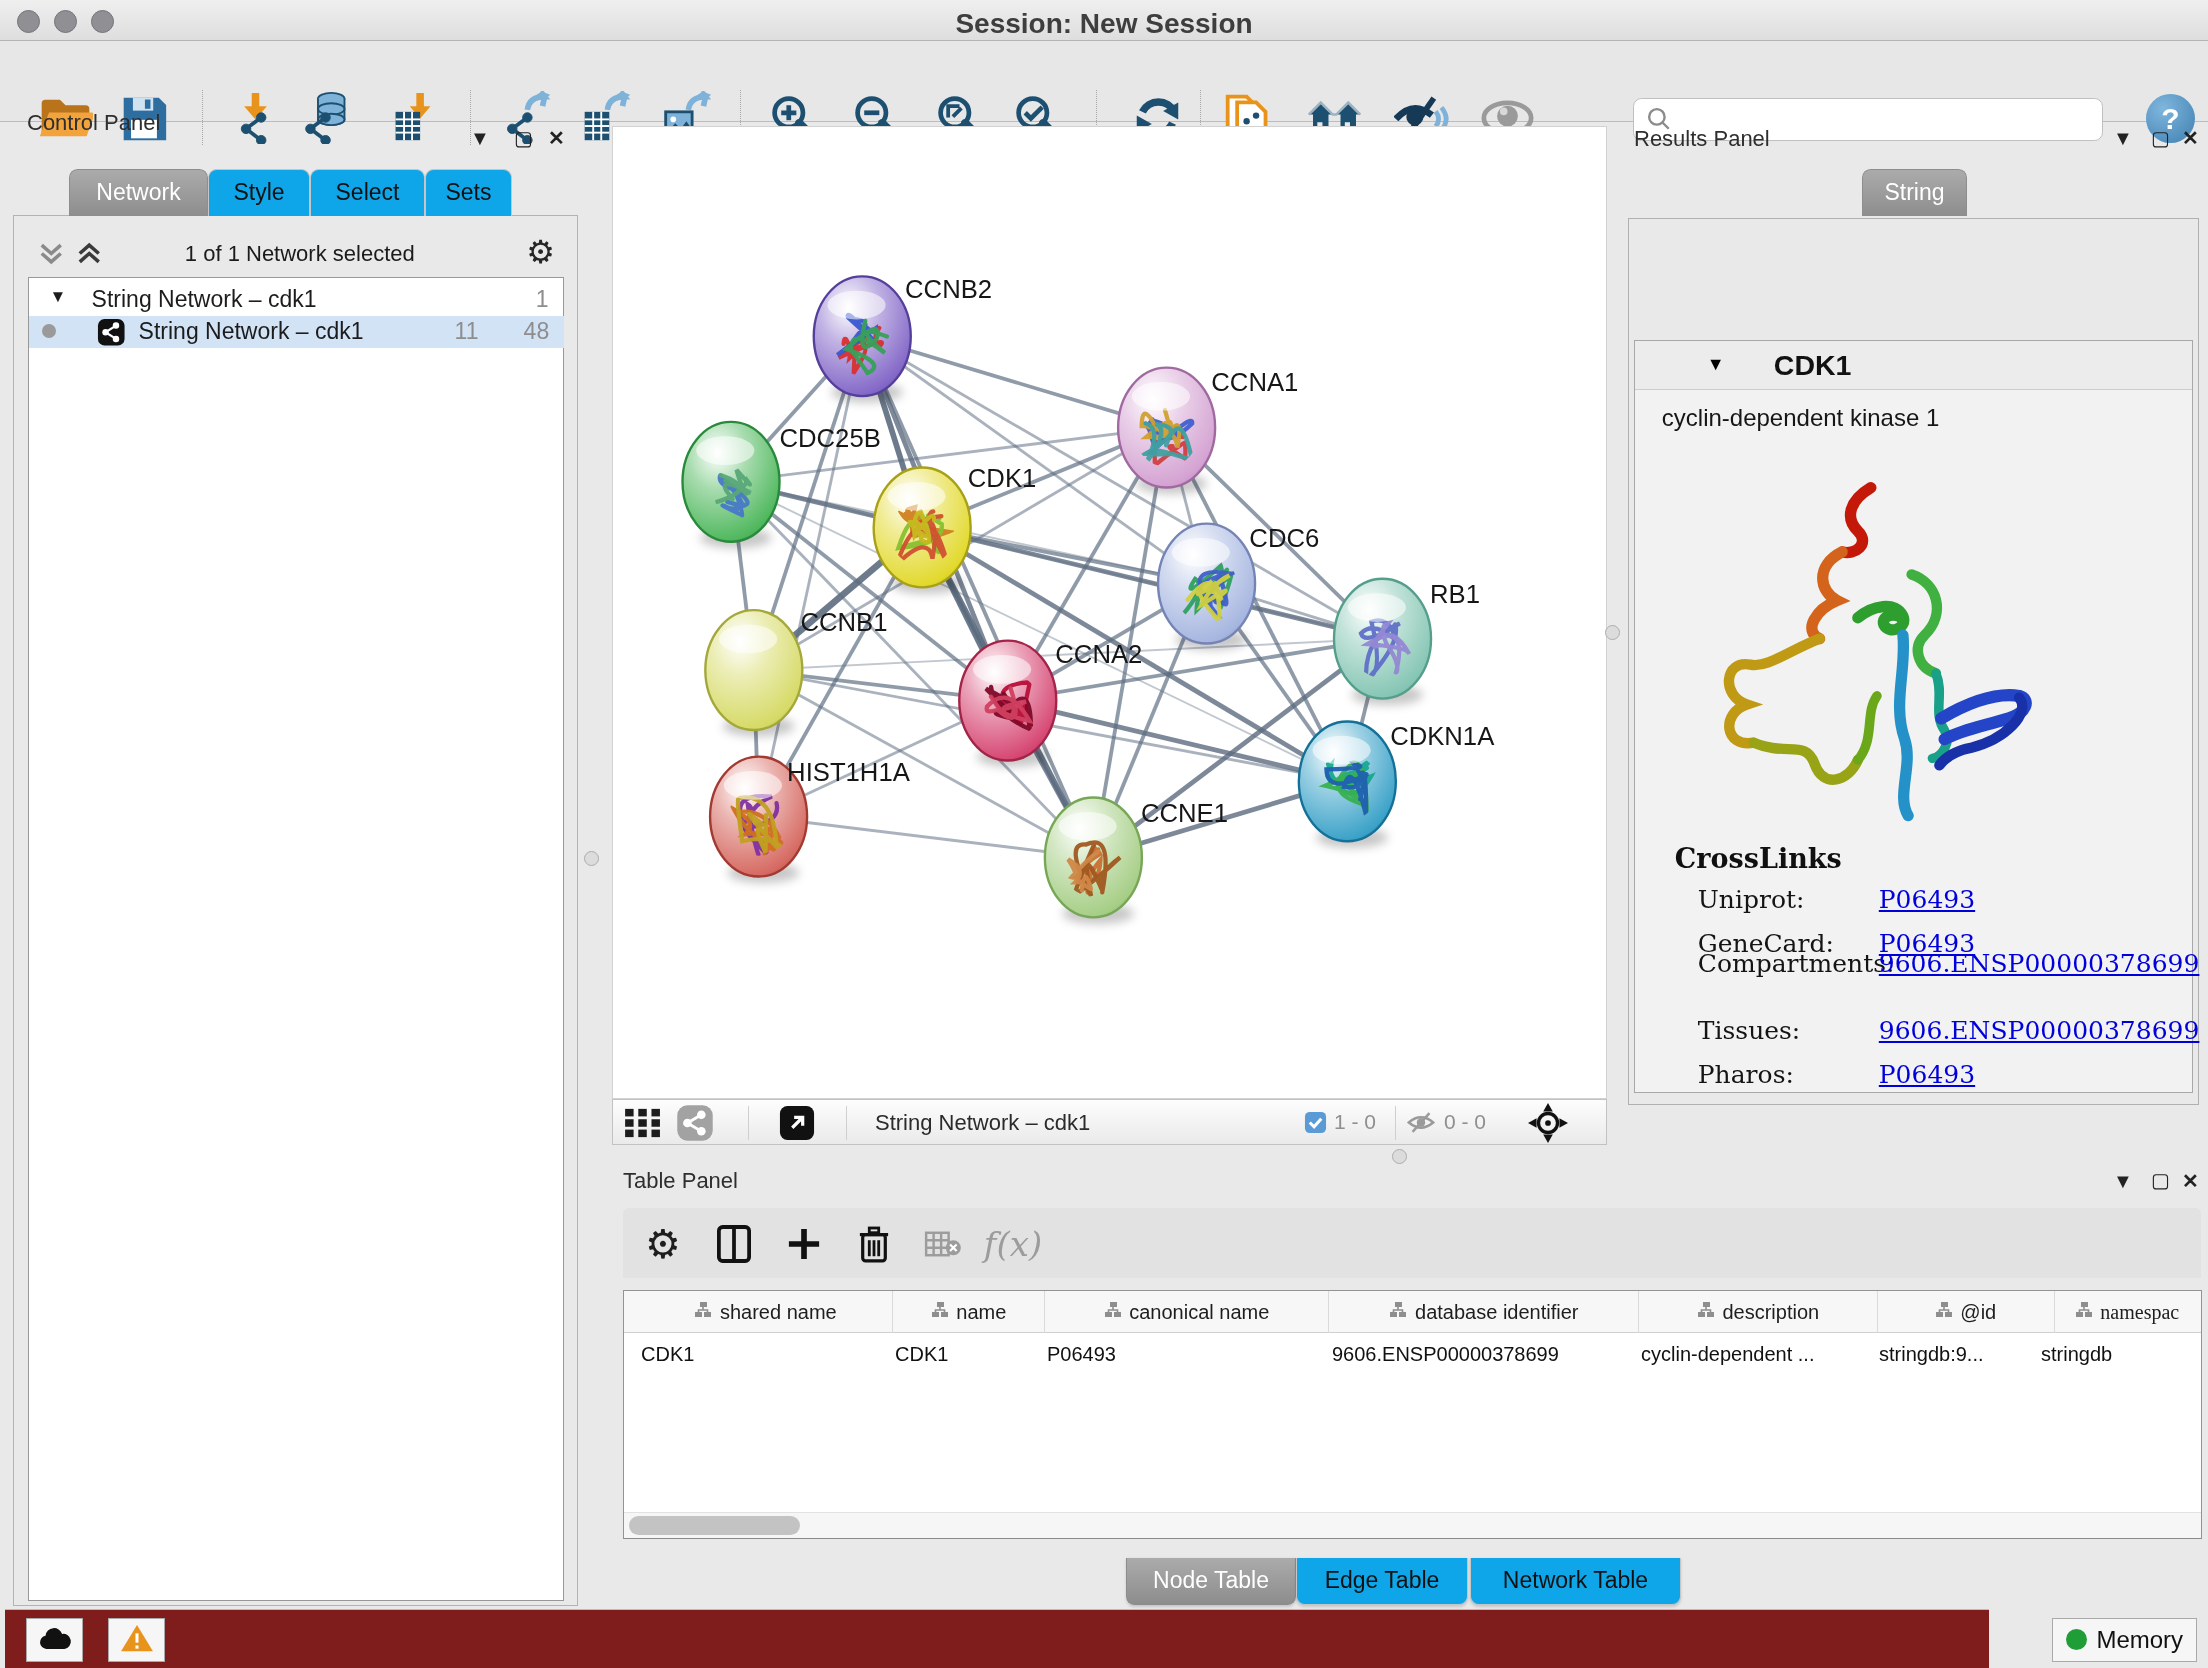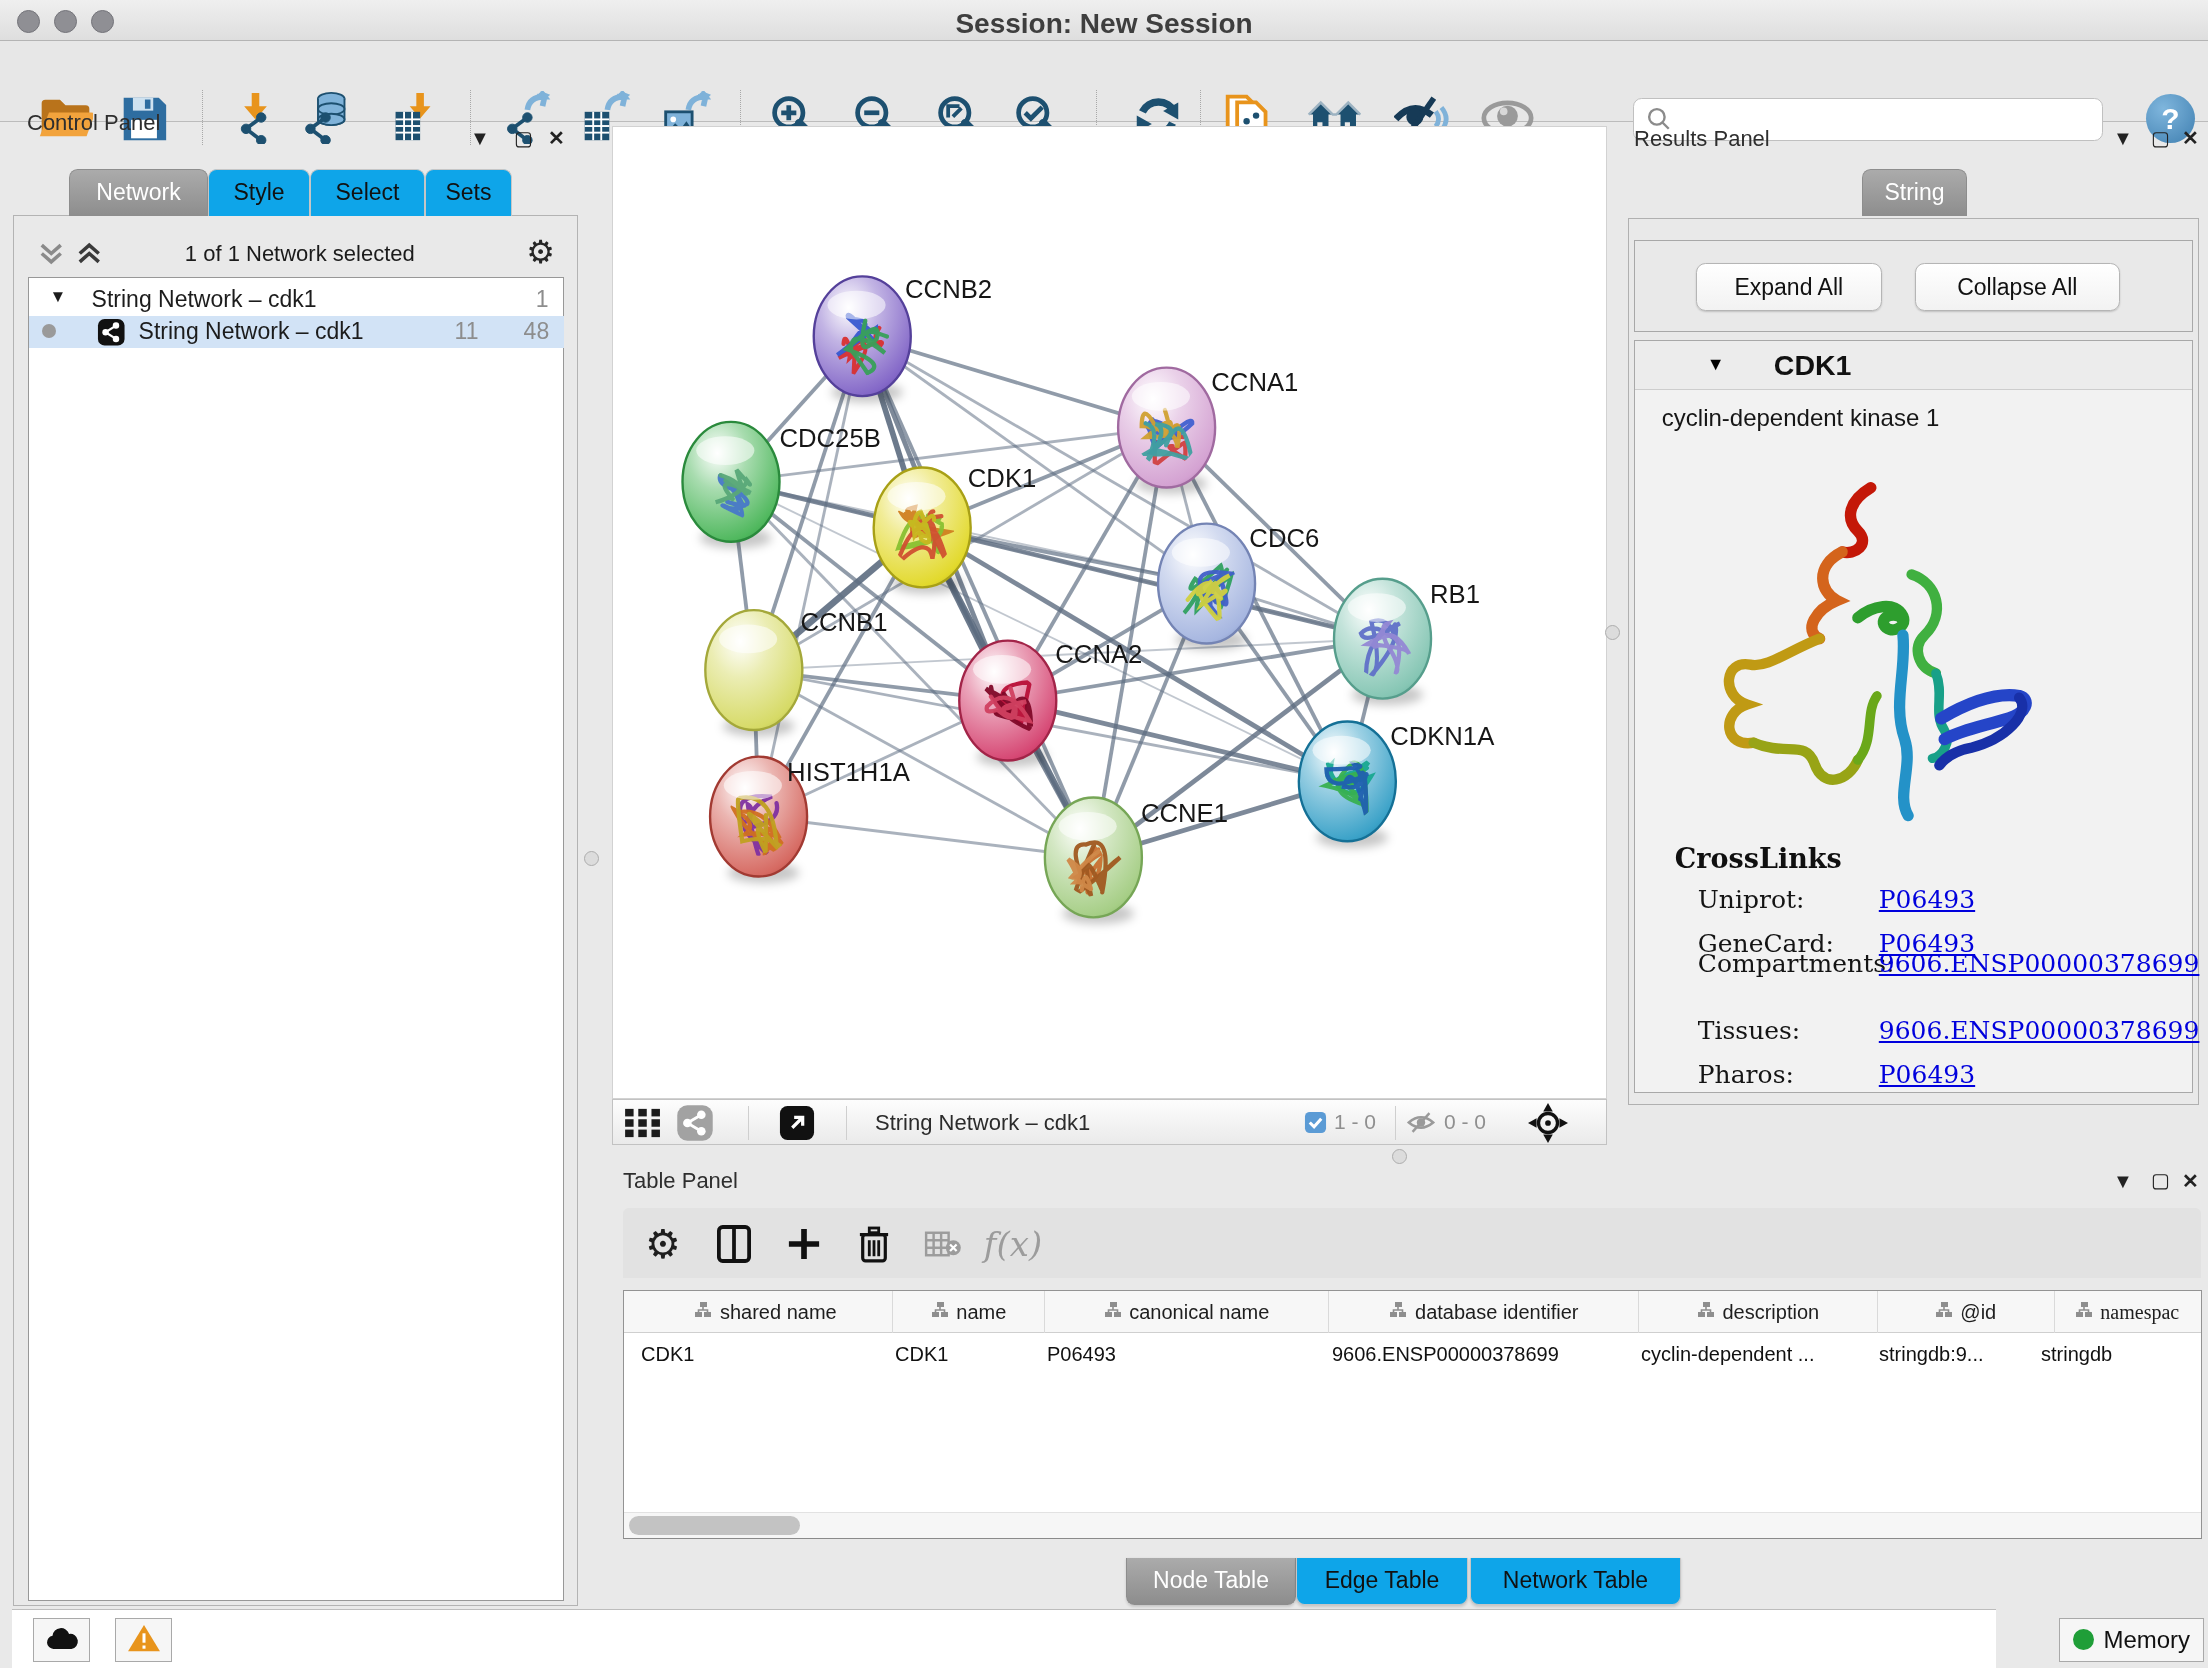--- a/index.html
+++ b/index.html
@@ -53,21 +53,21 @@
   #tp-toolbar { left:623px; top:1208px; width:1578px; height:70px; background:#e2e2e2; border-radius:5.7px 5.7px 0 0; }
   .tp-ic { position:absolute; top:13.3px; width:46px; height:46px; display:flex; align-items:center; justify-content:center; }
   #tbl { left:623px; top:1290px; width:1579px; height:249px; background:#fff; border:1px solid #939393; border-bottom:1.9px solid #8a8a8a; }
   #tbl-head { position:absolute; left:0; top:0; height:42px; width:1577px; background:#f7f7f7; border-bottom:1px solid #cfcfcf; }
   .th { position:absolute; top:0; height:42px; display:flex; align-items:center; justify-content:center; gap:7.6px; font-size:20px; color:#1e1e1e; border-right:1px solid #dadada;margin-left:15px; }
   .td { position:absolute; top:44px; height:38px; line-height:38px; font-size:20px; color:#111; padding-left:17px; white-space:nowrap; overflow:hidden; }
   #tbl-scroll { position:absolute; left:0; top:221px; width:1577px; height:26px; background:#f6f6f6; border-top:1px solid #e2e2e2; }
   #tbl-thumb { position:absolute; left:4.8px; top:2.9px; width:171px; height:19px; border-radius:9.5px; background:#c3c3c3; }
 
   
-  #statusbar { left:12px; top:1609px; width:1984px; height:59px; background:#ffffff; border-top:1px solid #bdbdbd; }
+  #statusbar { left:5px; top:1609px; width:1984px; height:59px; background:#7f1d1d; border-top:1px solid #bdbdbd; }
   .st-btn { position:absolute; top:7.6px; height:44px; background:#f6f6f6; border:1.9px solid #a9a9a9; display:flex; align-items:center; justify-content:center; }
 </style>
 </head>
 <body>
 
 <div id="titlebar" class="abs">
   <div class="traffic" style="left:17px"></div>
   <div class="traffic" style="left:54px"></div>
   <div class="traffic" style="left:91px"></div>
   <div id="win-title">Session: New Session</div>
@@ -659,24 +659,20 @@
 <div class="splitter-dot" style="left:1605px;top:625px"></div>
 <div class="splitter-dot" style="left:1392px;top:1149px"></div>
 
 <div class="abs" style="left:1634px;top:126px"><span class="panel-title">Results Panel</span></div>
 <div class="ph-ic" style="left:2113px;top:127px">▼</div>
 <div class="ph-ic" style="left:2151px;top:126px">▢</div>
 <div class="ph-ic" style="left:2182px;top:126px;font-weight:bold">✕</div>
 <div class="tab top sel" style="left:1862px;top:169px;width:105px">String</div>
 
 <div id="rp-content" class="abs">
-  <div id="rp-btnbox">
-    <div class="rp-btn" style="left:61px;width:186px">Expand All</div>
-    <div class="rp-btn" style="left:280px;width:205px">Collapse All</div>
-  </div>
   <div id="rp-section">
     <div id="rp-sec-head">
       <span class="abs" style="left:72px;top:13.3px;font-size:18px">▼</span>
       <span class="abs" style="left:139px;top:7.6px;font-size:28.5px;font-weight:bold;color:#111">CDK1</span>
     </div>
     <div class="abs" style="left:27px;top:63px;font-size:24px;color:#161616">cyclin-dependent kinase 1</div>
     <svg id="structure" class="abs" style="left:46px;top:112px" width="371" height="373" viewBox="0 0 420 430">
         <path d="M215 40 C190 55 185 75 200 90 C215 105 196 118 182 114" stroke="#c41808" stroke-width="13" fill="none" stroke-linecap="round"></path>
         <path d="M182 114 C150 130 156 160 176 170 C152 180 136 205 156 214" stroke="#d4641c" stroke-width="13" fill="none" stroke-linecap="round"></path>
         <path d="M156 214 C120 228 96 248 76 244 C46 238 42 280 72 290 C42 300 46 340 80 334" stroke="#c09a14" stroke-width="12" fill="none" stroke-linecap="round"></path>

